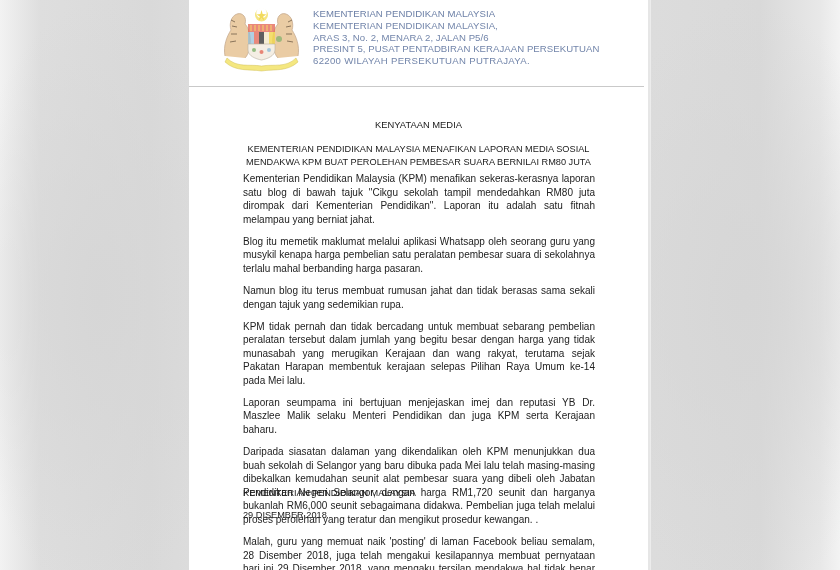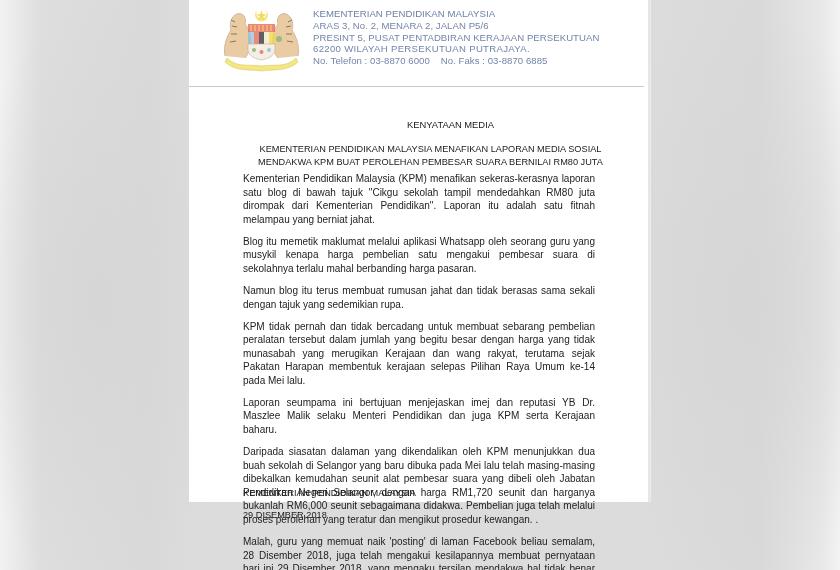--- a/index.html
+++ b/index.html
@@ -15,21 +15,21 @@
         radial-gradient(ellipse 140px 300px at 100px 300px, #d6d6d6 0%, rgba(214,214,214,0) 100%),
         radial-gradient(ellipse 160px 300px at 745px 300px, #d6d6d6 0%, rgba(214,214,214,0) 100%),
         linear-gradient(90deg, #f2f2f2 0px, #dedede 40px, #d9d9d9 150px, #dcdcdc 189px, #dcdcdc 651px, #d9d9d9 760px, #e8e8e8 820px, #f3f3f3 840px);
       font-family: "Liberation Sans", sans-serif;
     }
     .paper {
       position: absolute;
       left: 189px;
       top: 0;
       width: 459px;
-      height: 502px;
+      height: 570px;
       background: #ffffff;
       box-shadow: 2px 0 0 #e6e6e6, 3px 0 0 #ececec;
     }
     .header-rule {
       position: absolute;
       left: 0;
       top: 86px;
       width: 455px;
       height: 1px;
       background: #c9c9c9;
@@ -55,32 +55,30 @@
     .letterhead .org { color: #6b7fa6; }
 
     .kenyataan {
       position: absolute;
       left: 0;
       width: 459px;
       top: 119px;
       text-align: center;
       font-size: 9.4px;
       color: #1a1a1a;
-      padding-left: 32px;
     }
     .headline {
       position: absolute;
       left: 0;
       width: 459px;
       top: 143px;
       text-align: center;
       font-size: 9.2px;
       line-height: 13px;
       color: #1a1a1a;
-      padding-left: 12px;
     }
     .body {
       position: absolute;
       left: 54px;
       top: 172px;
       width: 352px;
       font-size: 10px;
       line-height: 13.6px;
       color: #222222;
       text-align: justify;
@@ -142,38 +140,38 @@
     <circle cx="35" cy="44" r="2" fill="#7cb06a" opacity="0.8"></circle>
     <circle cx="42.5" cy="46" r="2" fill="#e46a5a" opacity="0.8"></circle>
     <circle cx="50" cy="44" r="2" fill="#8fbcd8" opacity="0.8"></circle>
     <circle cx="60" cy="33" r="3" fill="#7cb06a" opacity="0.7"></circle>
 
     <path d="M8,52 C18,62 30,58 42.5,60 C55,58 67,62 77,52 L79,56 C68,66 55,63 42.5,65 C30,63 17,66 6,56 Z" fill="#f3e36a" opacity="0.85" stroke="#c9b43a" stroke-width="0.5"></path>
   </svg>
 
   <div class="letterhead">
     <div class="org">KEMENTERIAN PENDIDIKAN MALAYSIA</div>
+    <div>KEMENTERIAN PENDIDIKAN MALAYSIA,</div>
     <div>ARAS 3, No. 2, MENARA 2, JALAN P5/6</div>
     <div>PRESINT 5, PUSAT PENTADBIRAN KERAJAAN PERSEKUTUAN</div>
     <div style="letter-spacing:0.3px">62200 WILAYAH PERSEKUTUAN PUTRAJAYA.</div>
-    <div style="white-space:pre">No. Telefon : 03-8870 6000    No. Faks : 03-8870 6885</div>
   </div>
 
   <div class="header-rule"></div>
 
   <div class="kenyataan">KENYATAAN MEDIA</div>
 
   <div class="headline">
     <div>KEMENTERIAN PENDIDIKAN MALAYSIA MENAFIKAN LAPORAN MEDIA SOSIAL</div>
     <div>MENDAKWA KPM BUAT PEROLEHAN PEMBESAR SUARA BERNILAI RM80 JUTA</div>
   </div>
 
   <div class="body">
     <p>Kementerian Pendidikan Malaysia (KPM) menafikan sekeras-kerasnya laporan satu blog di bawah tajuk "Cikgu sekolah tampil mendedahkan RM80 juta dirompak dari Kementerian Pendidikan". Laporan itu adalah satu fitnah melampau yang berniat jahat.</p>
-    <p>Blog itu memetik maklumat melalui aplikasi Whatsapp oleh seorang guru yang musykil kenapa harga pembelian satu mengakui pembesar suara di sekolahnya terlalu mahal berbanding harga pasaran.</p>
+    <p>Blog itu memetik maklumat melalui aplikasi Whatsapp oleh seorang guru yang musykil kenapa harga pembelian satu peralatan pembesar suara di sekolahnya terlalu mahal berbanding harga pasaran.</p>
     <p>Namun blog itu terus membuat rumusan jahat dan tidak berasas sama sekali dengan tajuk yang sedemikian rupa.</p>
     <p>KPM tidak pernah dan tidak bercadang untuk membuat sebarang pembelian peralatan tersebut dalam jumlah yang begitu besar dengan harga yang tidak munasabah yang merugikan Kerajaan dan wang rakyat, terutama sejak Pakatan Harapan membentuk kerajaan selepas Pilihan Raya Umum ke-14 pada Mei lalu.</p>
     <p>Laporan seumpama ini bertujuan menjejaskan imej dan reputasi YB Dr. Maszlee Malik selaku Menteri Pendidikan dan juga KPM serta Kerajaan baharu.</p>
     <p>Daripada siasatan dalaman yang dikendalikan oleh KPM menunjukkan dua buah sekolah di Selangor yang baru dibuka pada Mei lalu telah masing-masing dibekalkan kemudahan seunit alat pembesar suara yang dibeli oleh Jabatan Pendidikan Negeri Selangor, dengan harga RM1,720 seunit dan harganya bukanlah RM6,000 seunit  sebagaimana didakwa. Pembelian juga telah melalui proses perolehan yang teratur dan mengikut prosedur kewangan. .</p>
     <p>Malah, guru yang memuat naik 'posting' di laman Facebook beliau semalam, 28 Disember 2018, juga telah mengakui kesilapannya  membuat pernyataan hari ini 29 Disember 2018, yang mengaku  tersilap mendakwa hal tidak benar mengenai butiran harga alatan tersebut serta memohon maaf atas kekhilafan beliau.</p>
   </div>
 
   <div class="sign-org">KEMENTERIAN PENDIDIKAN MALAYSIA</div>
   <div class="sign-date">29 DISEMBER 2018</div>
 </div>

